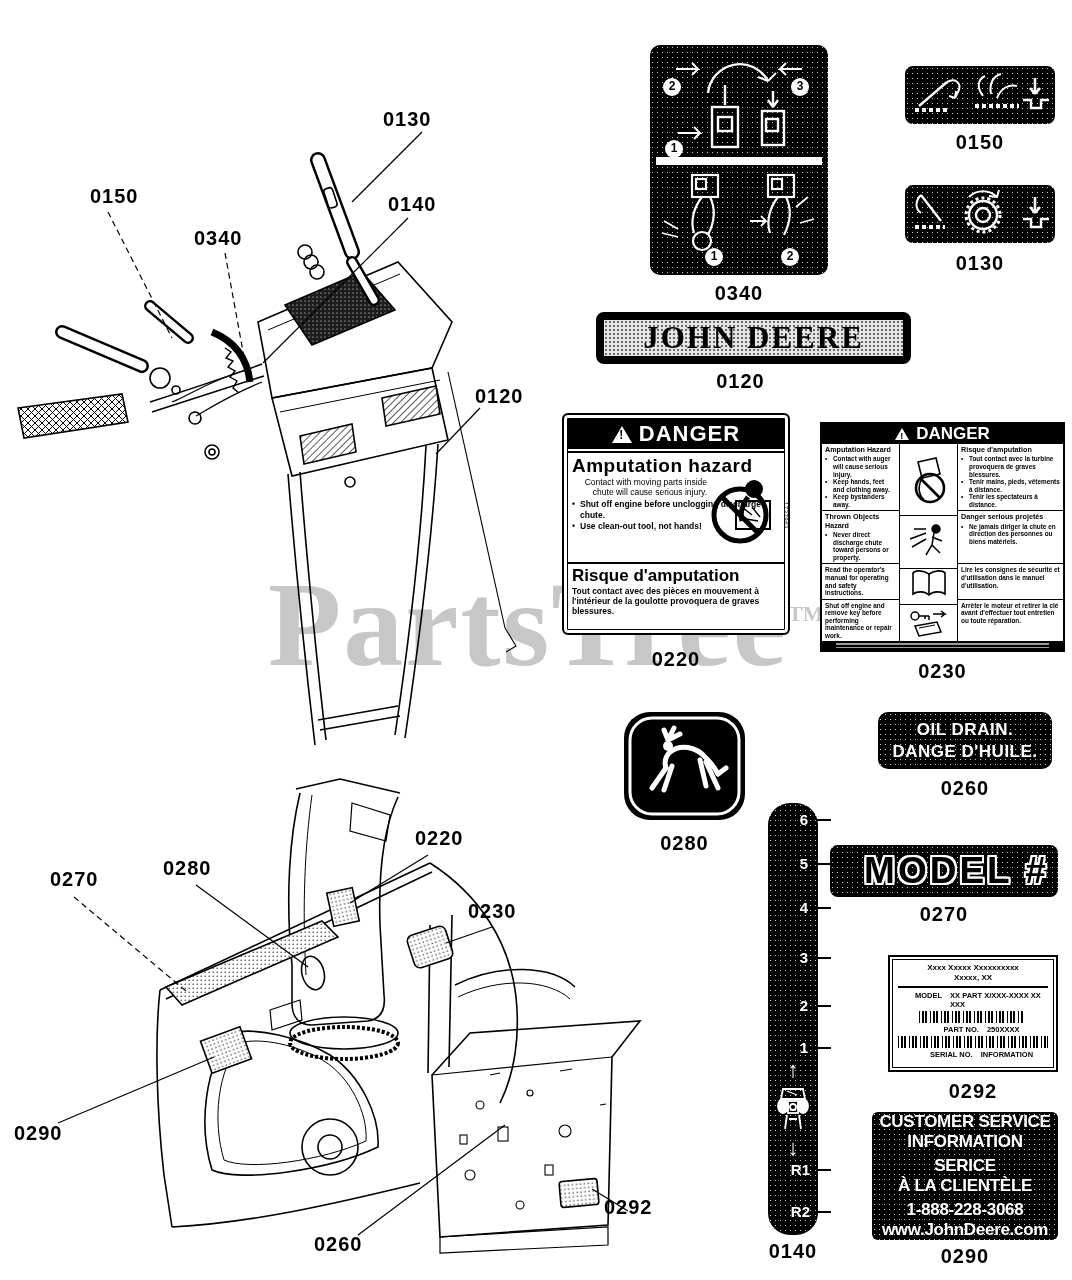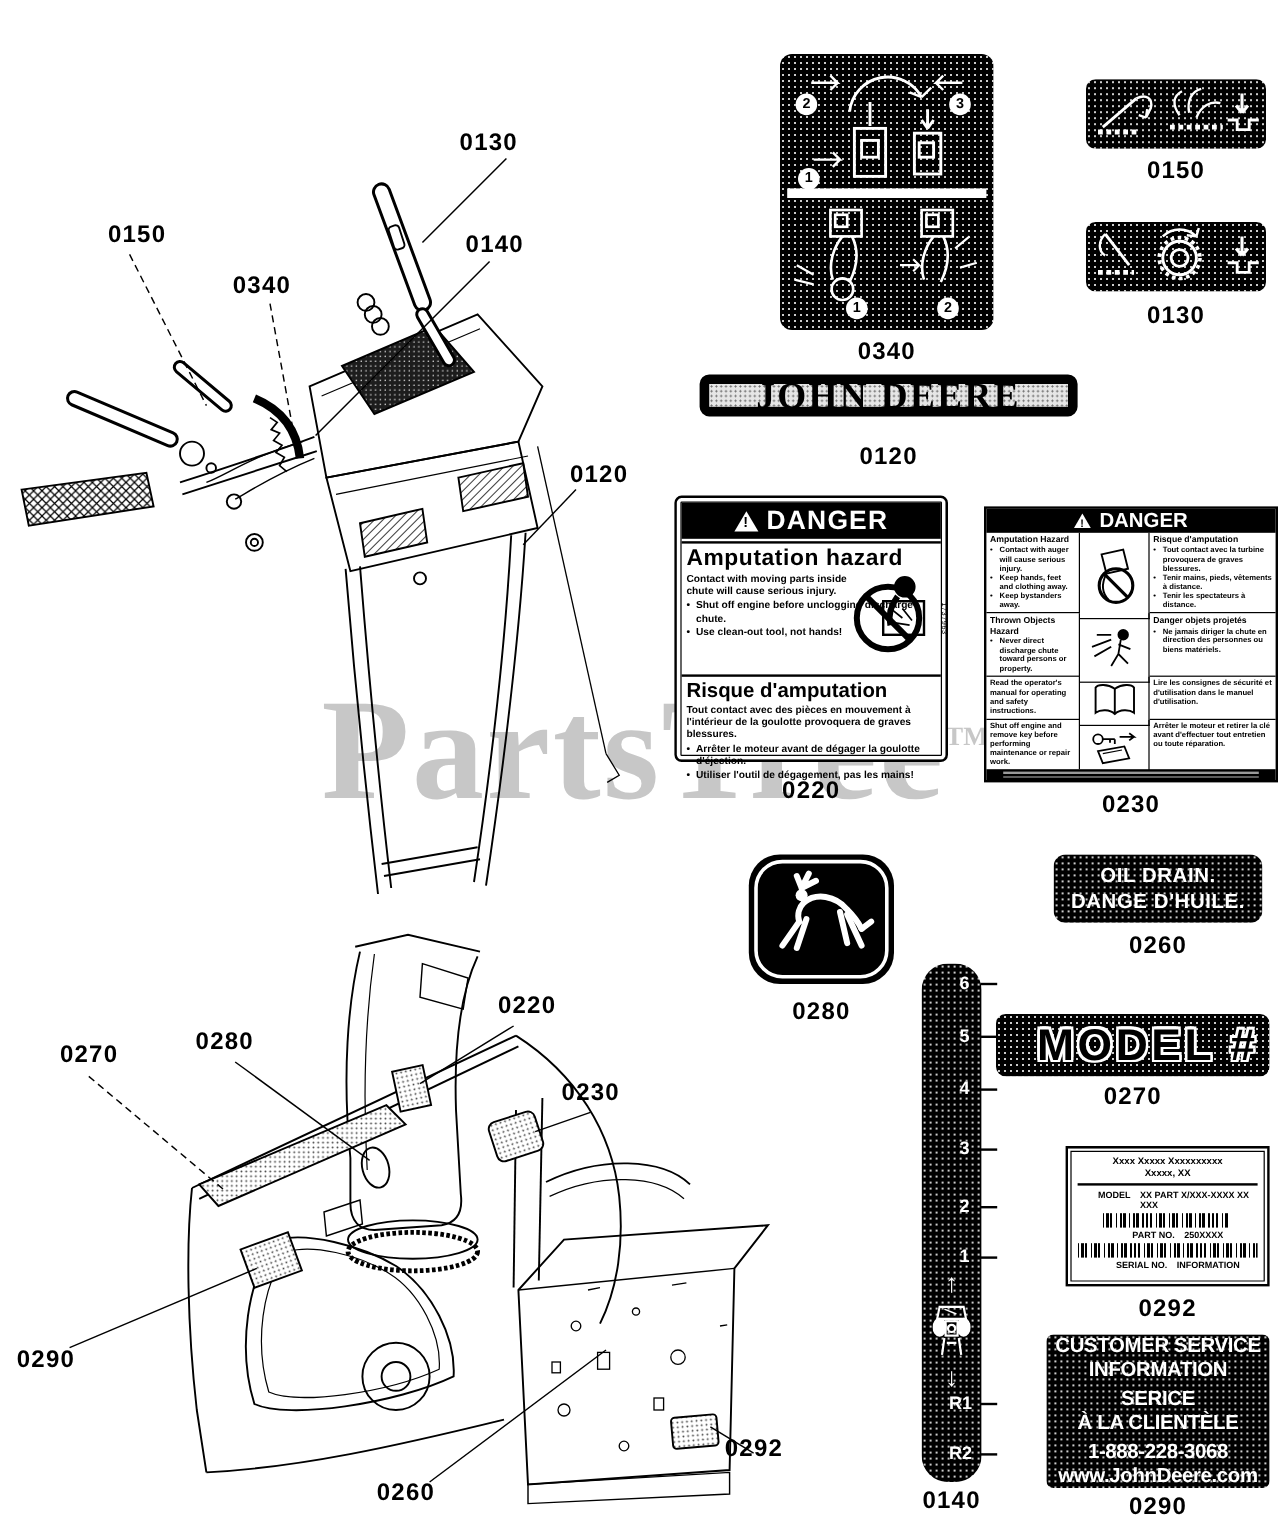--- a/index.html
+++ b/index.html
@@ -36,21 +36,21 @@
   .tri::after{content:"!";position:absolute;left:-2.5px;top:3px;font-size:12px;line-height:12px;
               font-weight:bold;color:#000;}
   .tri.small{border-left-width:7px;border-right-width:7px;border-bottom-width:12px;}
   .tri.small::after{font-size:9px;left:-2px;top:2px;}
   .blt{padding-left:8px;position:relative;}
   .blt::before{content:"•";position:absolute;left:0;top:0;}
   .d0220{border:2px solid #000;border-radius:6px;background:#fff;box-shadow:inset 0 0 0 3px #fff,inset 0 0 0 4px #000;padding:4px;}
   .d0220 .sec{position:relative;padding:2px 4px;}
   .d0220 .entitle{font-size:19px;font-weight:bold;letter-spacing:.5px;}
   .d0220 .frtitle{font-size:17px;font-weight:bold;}
-  .d0220 .body{font-size:8.5px;font-weight:bold;line-height:1.2;width:135px;}
+  .d0220 .body{font-size:8.5px;font-weight:normal;line-height:1.2;width:135px;text-align:right;}
   .d0220 .bodyw{font-size:8.5px;font-weight:bold;line-height:1.2;}
   .d0220 ul{margin:2px 0 0 0;padding:0;list-style:none;font-size:8.5px;font-weight:bold;line-height:1.25;}
   .vtext{position:absolute;right:-1px;top:40%;writing-mode:vertical-rl;font-size:6px;letter-spacing:.5px;}
   .d0230{border:2px solid #000;background:#fff;display:flex;flex-direction:column;}
   .d0230 .grid{flex:1;display:grid;grid-template-columns:78px 58px 1fr;font-size:6.4px;font-weight:bold;line-height:1.18;}
   .d0230 .cell{border-right:1.5px solid #000;border-bottom:1.5px solid #000;padding:2px 3px;overflow:hidden;}
   .d0230 .cell.last{border-right:none;}
   .d0230 .ct{font-size:7.2px;margin-bottom:1px;}
   .d0230 .foot{height:13px;background:#000;display:flex;flex-direction:column;justify-content:center;gap:2px;align-items:center;}
   .d0230 .foot i{display:block;width:88%;height:1.5px;background:#9a9a9a;}
@@ -304,21 +304,21 @@
         <circle cx="78" cy="30" r="7"></circle>
         <circle cx="78" cy="30" r="17" stroke-dasharray="3 3" stroke-width="3"></circle>
         <path d="M64,12 A20,20 0 0 1 92,12 M92,12 l2,-7 M92,12 l-8,-1" stroke-width="2"></path>
         <path d="M130,12 v16 M130,28 l-5,-6 M130,28 l5,-6" stroke-width="2.6"></path>
         <path d="M118,34 h8 v8 h10 v-8 h8" stroke-width="2.4"></path>
       </g>
     </svg>
   </div>
   <div class="cap" style="left:905px;top:252px;width:150px">0130</div>
 
-  <div class="decal jd-badge" style="left:583px;top:312px;width:315px;height:35px">
+  <div class="decal jd-badge" style="left:596px;top:312px;width:315px;height:52px">
     <div class="jd-inner speckl">
         <span>JOHN DEERE</span>
       </div>
   </div>
   <div class="cap" style="left:583px;top:370px;width:315px">0120</div>
 
   <div class="decal d0220" style="left:562px;top:413px;width:228px;height:222px">
     <div class="danger-head" style="height:30px;font-size:22px;letter-spacing:1px">
       <span class="tri"></span>
       <span>DANGER</span>
@@ -337,24 +337,20 @@
           <circle cx="52" cy="18" r="8" fill="#000"></circle>
           <path d="M46,26 C40,34 38,42 40,50" stroke-width="5"></path>
           <circle cx="38" cy="44" r="26" stroke-width="5"></circle>
           <path d="M20,26 L56,62" stroke-width="5"></path>
         </g>
       </svg>
     </div>
     <div class="sec" style="height:70px">
       <div class="frtitle">Risque d'amputation</div>
       <div class="bodyw">Tout contact avec des pièces en mouvement à l'intérieur de la goulotte provoquera de graves blessures.</div>
-      <ul>
-        <li class="blt">Arrêter le moteur avant de dégager la goulotte d'éjection.</li>
-        <li class="blt">Utiliser l'outil de dégagement, pas les mains!</li>
-      </ul>
     </div>
     <div class="vtext">1737963</div>
   </div>
   <div class="cap" style="left:562px;top:648px;width:228px">0220</div>
 
   <div class="decal d0230" style="left:820px;top:422px;width:245px;height:230px">
     <div class="danger-head" style="height:24px;font-size:17px">
       <span class="tri small"></span>
       <span>DANGER</span>
     </div>
@@ -390,21 +386,21 @@
       <div class="cell icn">
         <svg width="46" height="42" viewBox="0 0 46 42">
             <g stroke="#000" fill="none" stroke-width="1.5">
           <path d="M4,20 L20,14 M6,28 L20,20 M8,10 L20,10"></path>
           <circle cx="30" cy="10" r="4" fill="#000"></circle>
               <path d="M28,14 L26,26 L20,36 M26,26 L34,34 M26,18 L36,22"></path>
         </g>
           </svg>
       </div>
       <div class="cell last">
-        <div class="ct">Danger objets projetés</div>
+        <div class="ct">Danger serious projetés</div>
         <div class="blt">Ne jamais diriger la chute en direction des personnes ou biens matériels.</div>
       </div>
 
       <div class="cell">
         <div>Read the operator's manual for operating and safety instructions.</div>
       </div>
       <div class="cell icn">
         <svg width="40" height="28" viewBox="0 0 40 28">
             <g stroke="#000" fill="none" stroke-width="1.6">
           <path d="M20,4 C14,0 6,0 4,3 L4,24 C8,21 16,21 20,25 C24,21 32,21 36,24 L36,3 C34,0 26,0 20,4 Z"></path>

